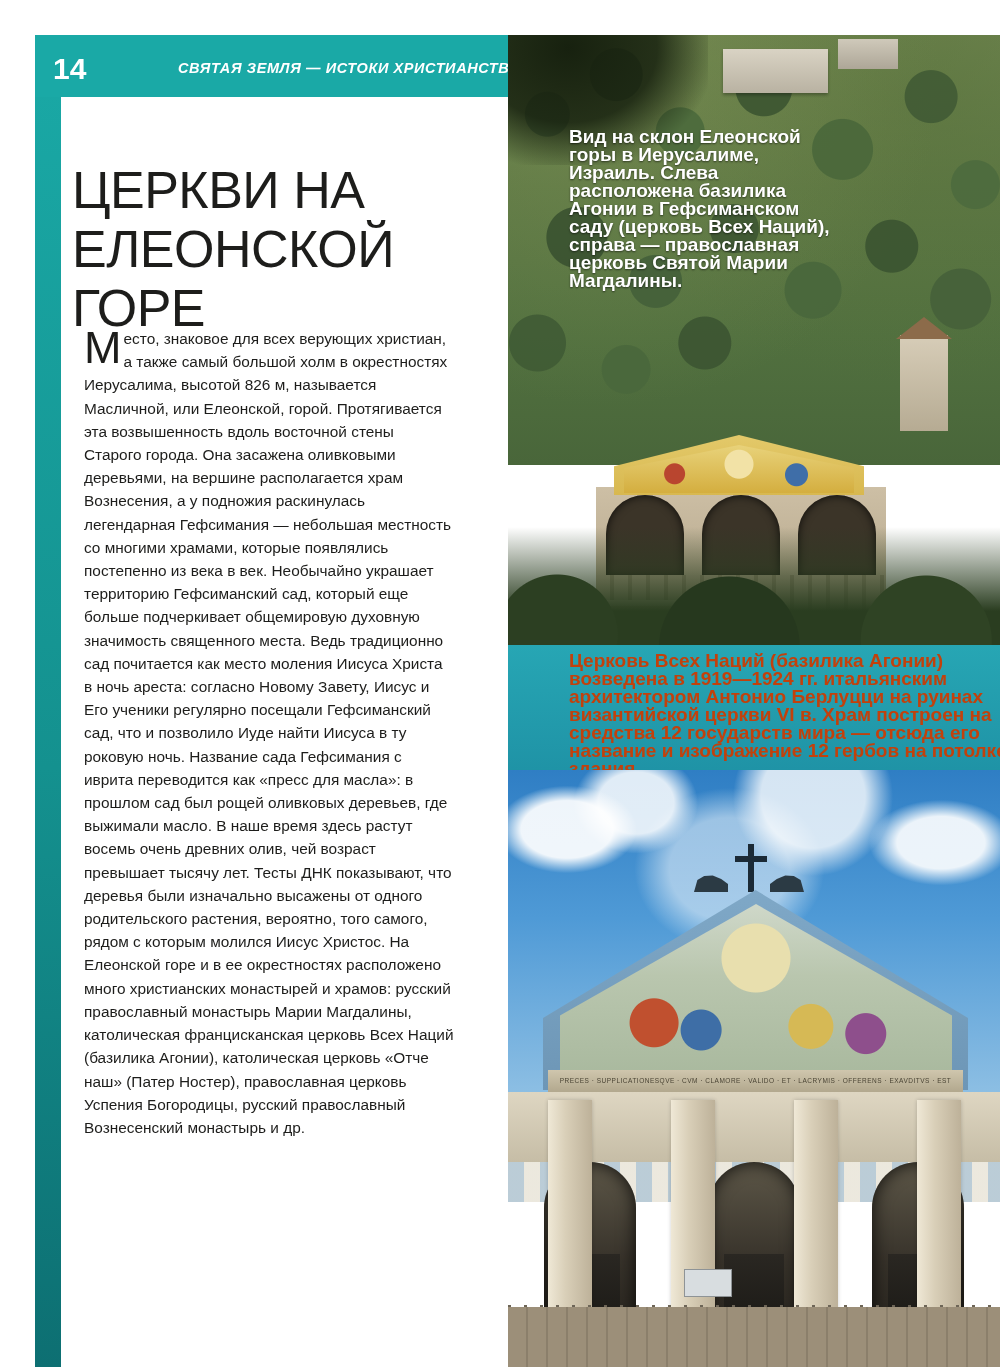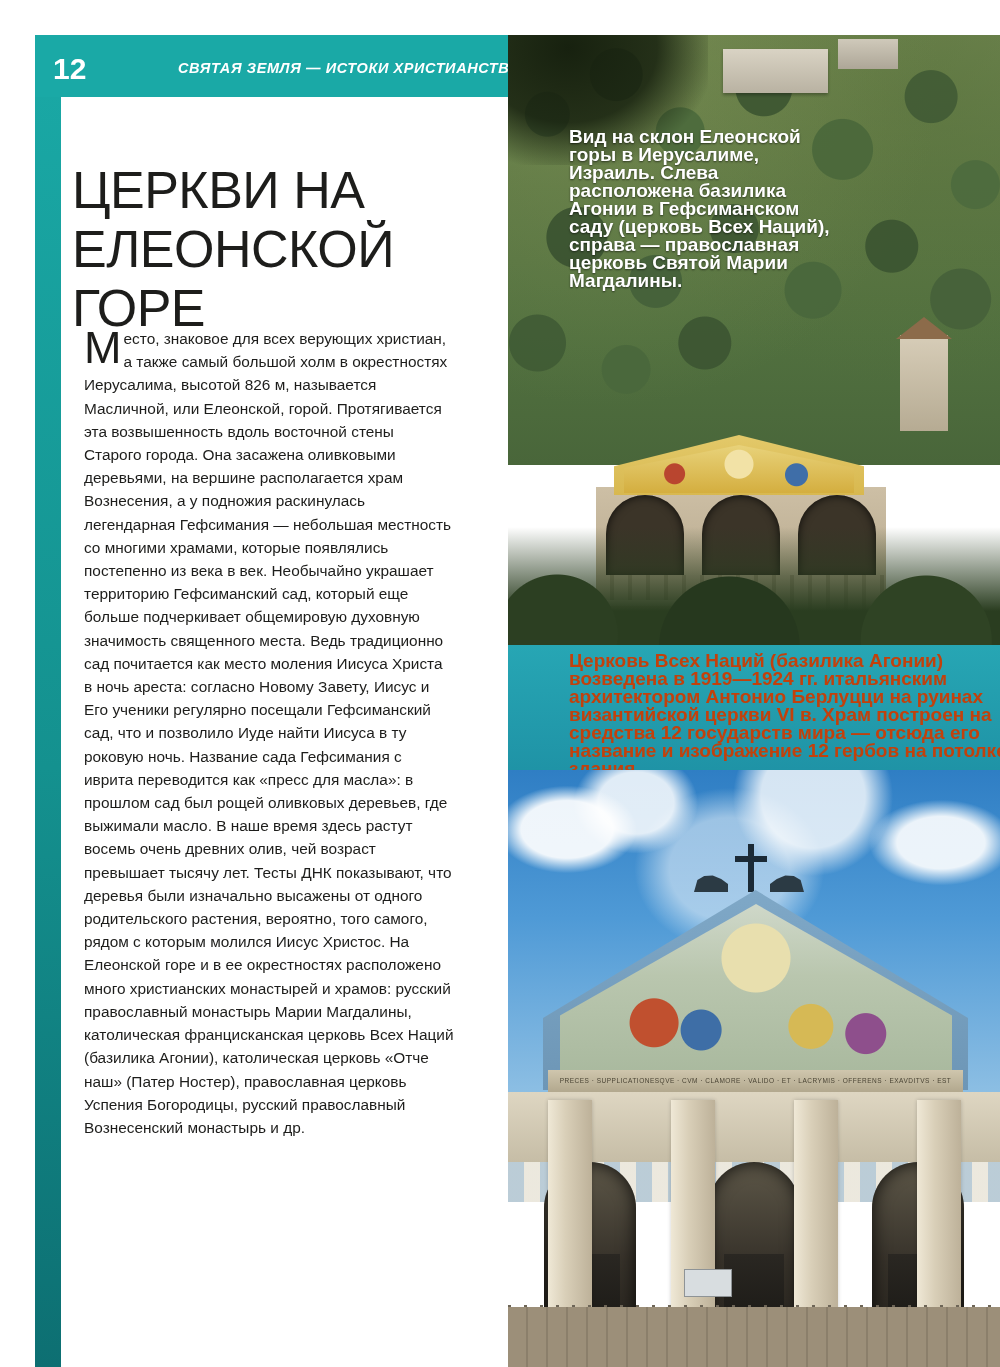--- a/index.html
+++ b/index.html
@@ -357,21 +357,21 @@
   }
 </style>
 </head>
 <body>
 
 <div class="page">
 
   <div class="left-bar"></div>
 
   <div class="header-band"></div>
-  <div class="page-number">12</div>
+  <div class="page-number">14</div>
   <div class="header-title">СВЯТАЯ ЗЕМЛЯ — ИСТОКИ ХРИСТИАНСТВА</div>
 
   <h1 class="headline">ЦЕРКВИ НА ЕЛЕОНСКОЙ ГОРЕ</h1>
 
   <div class="body-col">
     <span class="dropcap">М</span>
     <p>есто, знаковое для всех верующих христиан, а также самый большой холм в окрестностях Иерусалима, высотой 826 м, называется Масличной, или Елеонской, горой. Протягивается эта возвышенность вдоль восточной стены Старого города. Она засажена оливковыми деревьями, на вершине располагается храм Вознесения, а у подножия раскинулась легендарная Гефсимания — небольшая местность со многими храмами, которые появлялись постепенно из века в век. Необычайно украшает территорию Гефсиманский сад, который еще больше подчеркивает общемировую духовную значимость священного места. Ведь традиционно сад почитается как место моления Иисуса Христа в ночь ареста: согласно Новому Завету, Иисус и Его ученики регулярно посещали Гефсиманский сад, что и позволило Иуде найти Иисуса в ту роковую ночь. Название сада Гефсимания с иврита переводится как «пресс для масла»: в прошлом сад был рощей оливковых деревьев, где выжимали масло. В наше время здесь растут восемь очень древних олив, чей возраст превышает тысячу лет. Тесты ДНК показывают, что деревья были изначально высажены от одного родительского растения, вероятно, того самого, рядом с которым молился Иисус Христос. На Елеонской горе и в ее окрестностях расположено много христианских монастырей и храмов: русский православный монастырь Марии Магдалины, католическая францисканская церковь Всех Наций (базилика Агонии), католическая церковь «Отче наш» (Патер Ностер), православная церковь Успения Богородицы, русский православный Вознесенский монастырь и др.</p>
   </div>
 
   <div class="photo photo-1">

